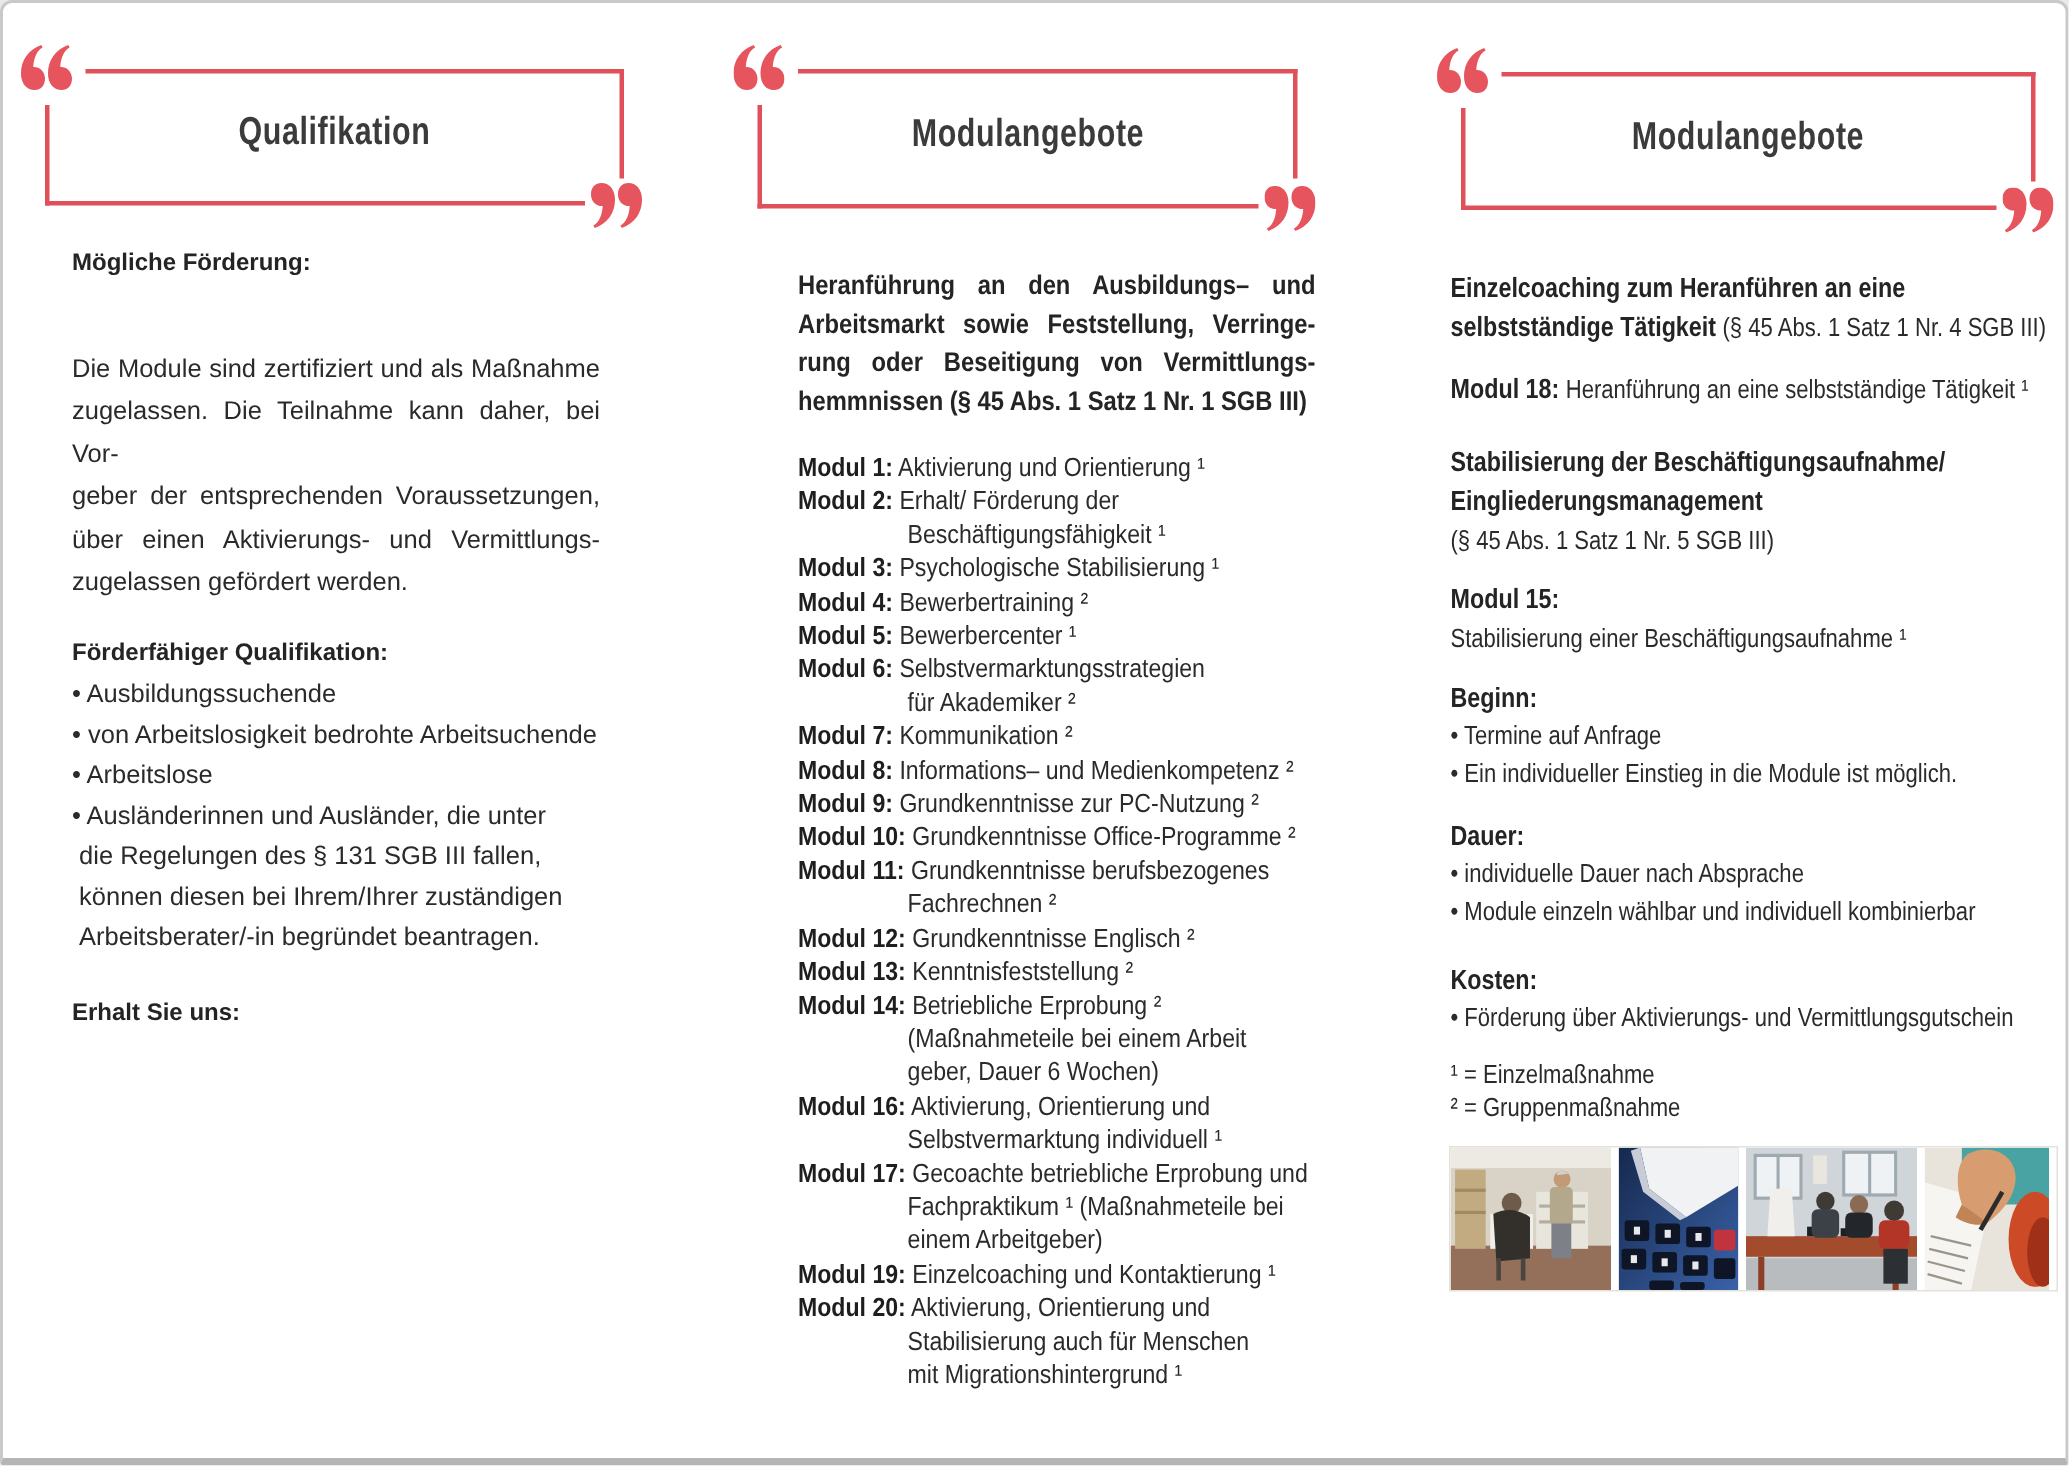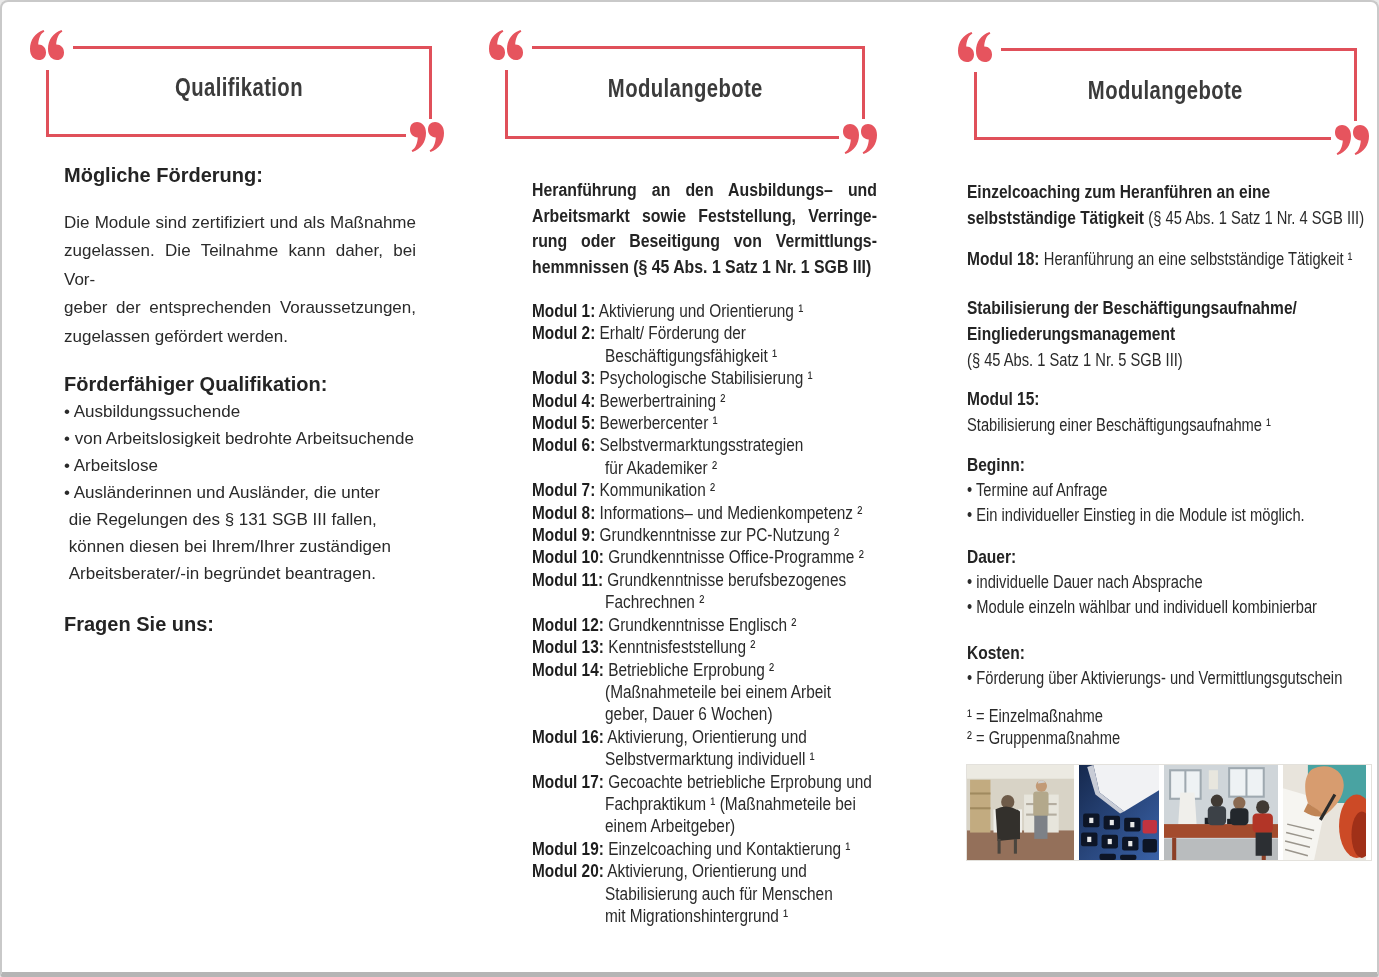--- a/index.html
+++ b/index.html
@@ -3,21 +3,21 @@
 <meta charset="utf-8">
 <style>
   html,body { margin:0; padding:0; background:#e9e9e9; font-family:"Liberation Sans", sans-serif; }
   .page {
     position:relative; width:1375px; height:970px; background:#ffffff;
     border:2px solid #c9c9c9; border-bottom:5px solid #b5b5b5;
     border-radius:8px 8px 3px 3px; overflow:hidden;
     color:#2a2a2a;
   }
   .col { position:absolute; top:0; }
-  .col1 { left:44px;  width:400px; }
+  .col1 { left:28px;  width:400px; }
   .col2 { left:488px; width:400px; }
   .col3 { left:956px; width:420px; }
 
   
   .qframe { position:relative; }
   .qf1 { margin-top:44px; height:91px; width:386px; }
   .qf2 { margin-top:44px; height:93px; width:360px; margin-left:15px; }
   .qf3 { margin-top:46px; height:92px; width:383px; margin-left:16px; }
   .fline { position:absolute; background:#e0505a; }
   .l-top    { top:0; left:27px; right:0; height:3px; }
@@ -27,24 +27,24 @@
   .q-title  { position:absolute; left:0; right:0; top:0; bottom:8px;
               display:flex; align-items:center; justify-content:center;
               font-weight:bold; font-size:26px; color:#3b3b3b; letter-spacing:.5px; }
   .q-title span { display:inline-block; transform:scaleX(.78); white-space:nowrap; }
   .q-open  { position:absolute; top:-16px; left:-16px; }
   .q-close { position:absolute; bottom:-15px; right:-12px; transform:rotate(180deg); }
   .q-open svg, .q-close svg { display:block; }
 
   
   .body1 { padding-left:18px; font-size:17px; line-height:27px; }
-  .body1 h3 { margin:0; font-size:20px; line-height:27px; font-weight:bold; color:#242424; }
+  .body1 h3 { margin:0; font-size:16px; line-height:27px; font-weight:bold; color:#242424; }
   .p-intro  { margin:41px 0 0 0; }
   .h-fund   { margin-top:25px !important; }
-  .p-fund   { margin-top:20px; width:352px; line-height:28.4px; }
+  .p-fund   { margin-top:43px; width:352px; line-height:28.4px; }
   .h-elig   { margin-top:20px !important; }
   .l-elig   { }
   .h-ask    { margin-top:24px !important; }
   .p-ask    { margin:28px 0 0 0; line-height:28px; }
   .jl      { text-align:justify; text-align-last:justify; }
   .jl-last { text-align:left; }
 
   
   .body2 { padding-left:42px; }
   .scale2 { width:426px; transform:scaleX(.88); transform-origin:0 0; font-size:17.5px; }
@@ -109,25 +109,26 @@
             <use href="#qpair"></use>
           </svg>
       </span>
     </div>
     <div class="body1">
       <h3 class="h-fund">Mögliche Förderung:</h3>
       <div class="p-fund">
           <div class="jl">Die Module sind zertifiziert und als Maßnahme</div>
           <div class="jl">zugelassen. Die Teilnahme kann daher, bei Vor-</div>
           <div class="jl">geber der entsprechenden Voraussetzungen,</div>
+          <div class="jl">über einen Aktivierungs- und Vermittlungs-</div>
           <div class="jl-last">zugelassen gefördert werden.</div>
         </div>
       <h3 class="h-elig">Förderfähiger Qualifikation:</h3>
       <div class="l-elig">• Ausbildungssuchende<br>• von Arbeitslosigkeit bedrohte Arbeitsuchende<br>• Arbeitslose<br>• Ausländerinnen und Ausländer, die unter<br>&nbsp;die Regelungen des § 131 SGB III fallen,<br>&nbsp;können diesen bei Ihrem/Ihrer zuständigen<br>&nbsp;Arbeitsberater/-in begründet beantragen.</div>
-      <h3 class="h-ask">Fragen Sie uns:</h3>
+      <h3 class="h-ask">Erhalt Sie uns:</h3>
     </div>
   </div>
 
   <div class="col col2">
     <div class="qframe qf2">
       <span class="q-open">
         <svg width="34" height="30" viewBox="0 0 34 30">
             <use href="#qpair"></use>
           </svg>
       </span>

